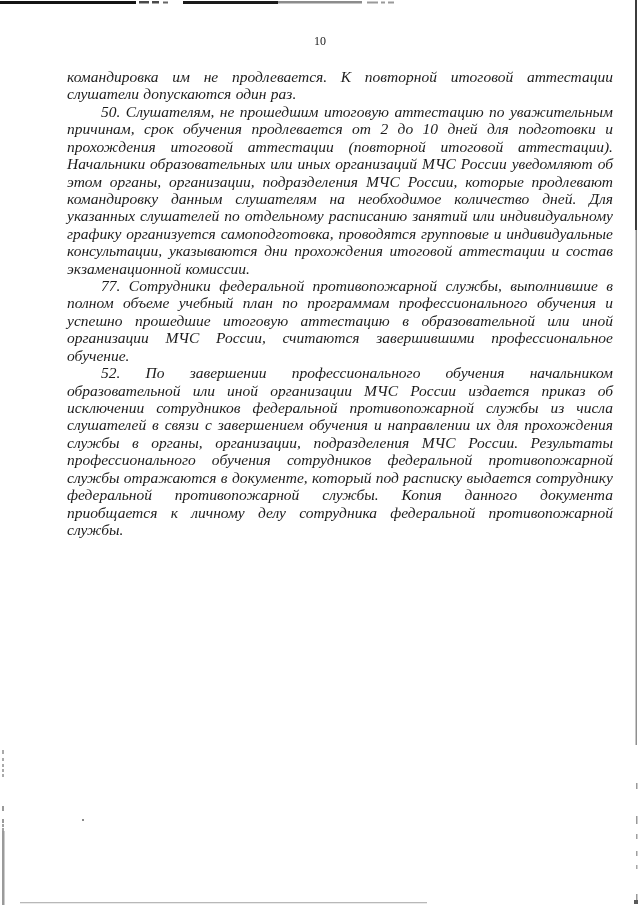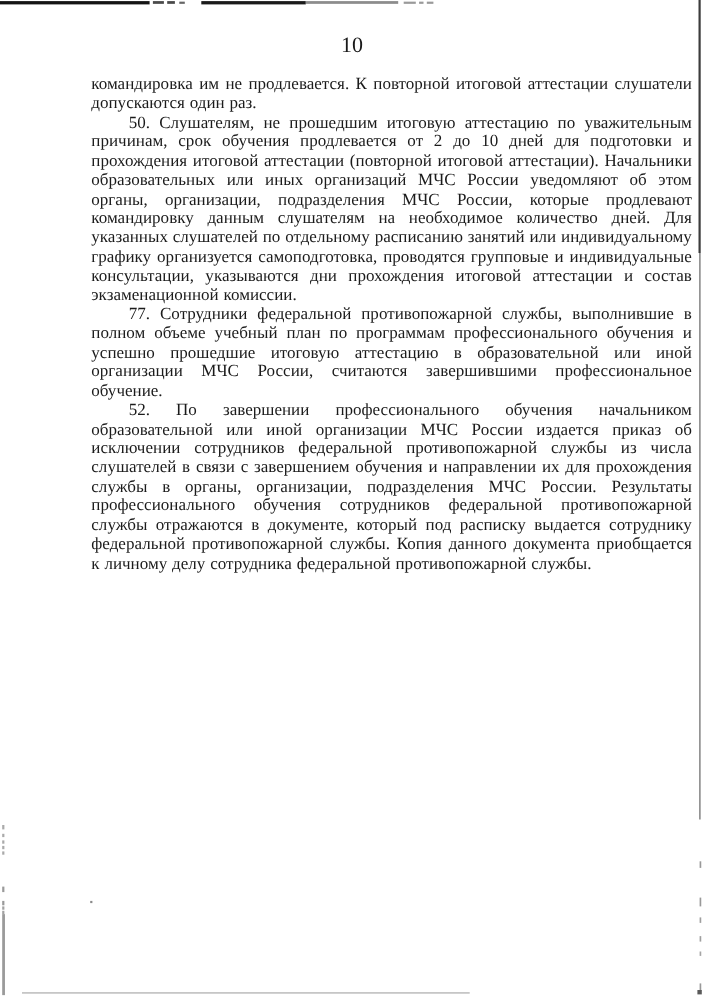--- a/index.html
+++ b/index.html
@@ -23,29 +23,30 @@
     width: 640px;
     height: 905px;
     pointer-events: none;
   }
   .page-number {
     position: absolute;
     top: 32px;
     left: 0;
     width: 640px;
     text-align: center;
-    font-size: 20px;
+    font-size: 12px;
     line-height: 18px;
     color: #1a1a1a;
   }
   .text-block {
     position: absolute;
-    left: 83px;
+    left: 67px;
     top: 68px;
     width: 546px;
+    font-style: italic;
   }
   .text-block p {
     margin: 0;
     padding: 0;
     font-size: 15.5px;
     line-height: 17.42px;
     text-align: justify;
     color: #1b1b1b;
     word-spacing: 0.5px;
     hyphens: none;

